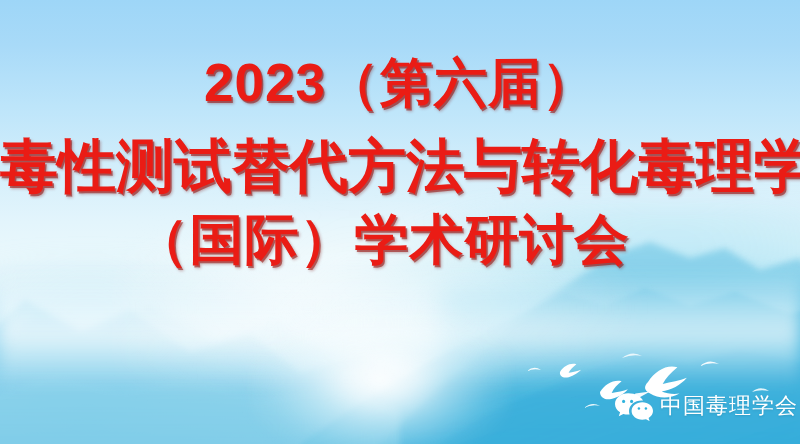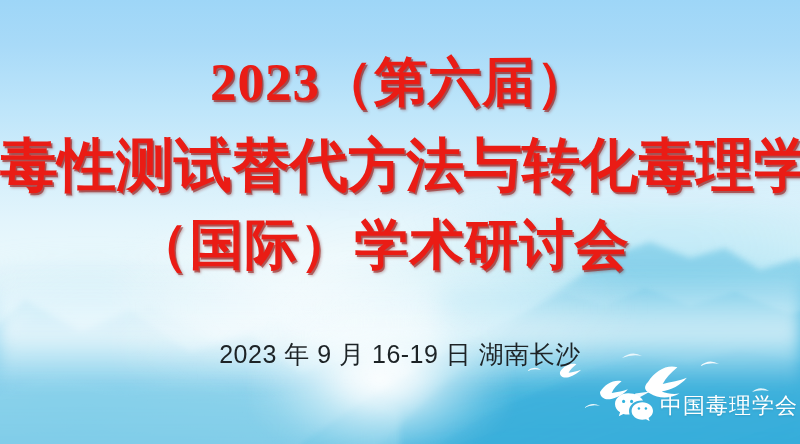--- a/index.html
+++ b/index.html
@@ -108,40 +108,40 @@
   .birds { position: absolute; left: 0; top: 0; width: 800px; height: 444px; }
 
   
   .title-block {
     position: absolute;
     left: 0; top: 0; width: 800px;
     text-align: center;
   }
   .t-line {
     color: #ea1c15;
-    font-family: Liberation Serif, serif;
+    font-family: Liberation Sans, sans-serif;
     font-weight: 700;
     line-height: 1;
     white-space: nowrap;
     text-shadow:
        1.5px 1.5px 0 rgba(150,10,6,0.55),
        2.5px 2.5px 3px rgba(120,8,4,0.30);
   }
   #title-line-1 {
     position: absolute; left: 0; top: 56px; width: 800px;
     font-size: 53px;
     letter-spacing: 1px;
   }
   #title-line-2 {
     position: absolute; left: 0; top: 137px; width: 652px;
     font-size: 58px;
     letter-spacing: 0px;
   }
   #title-line-3 {
-    position: absolute; left: 0; top: 218px; width: 764px;
+    position: absolute; left: 0; top: 212px; width: 764px;
     font-size: 54px;
     letter-spacing: 1px;
   }
 
   
   #date-line {
     position: absolute;
     left: 0; top: 338px; width: 800px;
     text-align: center;
     font-family: "Liberation Sans", "DejaVu Sans", sans-serif;
@@ -253,21 +253,20 @@
       <path d="M684 404 q7 -6 14 -1 q-7 -2 -14 1 Z" opacity="0.78"></path>
     </g>
   </svg>
 
   <div class="title-block">
     <div class="t-line" id="title-line-1">2023（第六届）</div>
     <div class="t-line" id="title-line-2">毒性测试替代方法与转化毒理学</div>
     <div class="t-line" id="title-line-3">（国际）学术研讨会</div>
   </div>
 
-  <div id="date-line">2023 年 9 月 16-19 日  湖南长沙</div>
 
   <div id="wechat-badge">
     <svg width="40" height="30" viewBox="0 0 40 30">
       <g fill="#ffffff">
 
         <path d="M14.2 2.2 C6.9 2.2 1 7.0 1 12.9 c0 3.4 2.0 6.4 5.1 8.4 l-1.3 3.9 4.5 -2.3 c1.5 0.4 3.1 0.7 4.9 0.7 c0.5 0 1.0 0 1.4 -0.1 c-0.4 -1.1 -0.6 -2.2 -0.6 -3.4 c0 -5.8 5.6 -10.5 12.6 -10.5 c0.5 0 0.9 0 1.4 0.1 C27.6 5.8 21.5 2.2 14.2 2.2 Z"></path>
 
         <path d="M39 20.0 c0 -4.8 -4.8 -8.7 -10.7 -8.7 c-5.9 0 -10.7 3.9 -10.7 8.7 c0 4.8 4.8 8.7 10.7 8.7 c1.3 0 2.5 -0.2 3.7 -0.5 l3.6 1.9 l-1.0 -3.1 C37.3 25.3 39 22.8 39 20.0 Z"></path>
       </g>
       <g fill="#2fb3dd">

